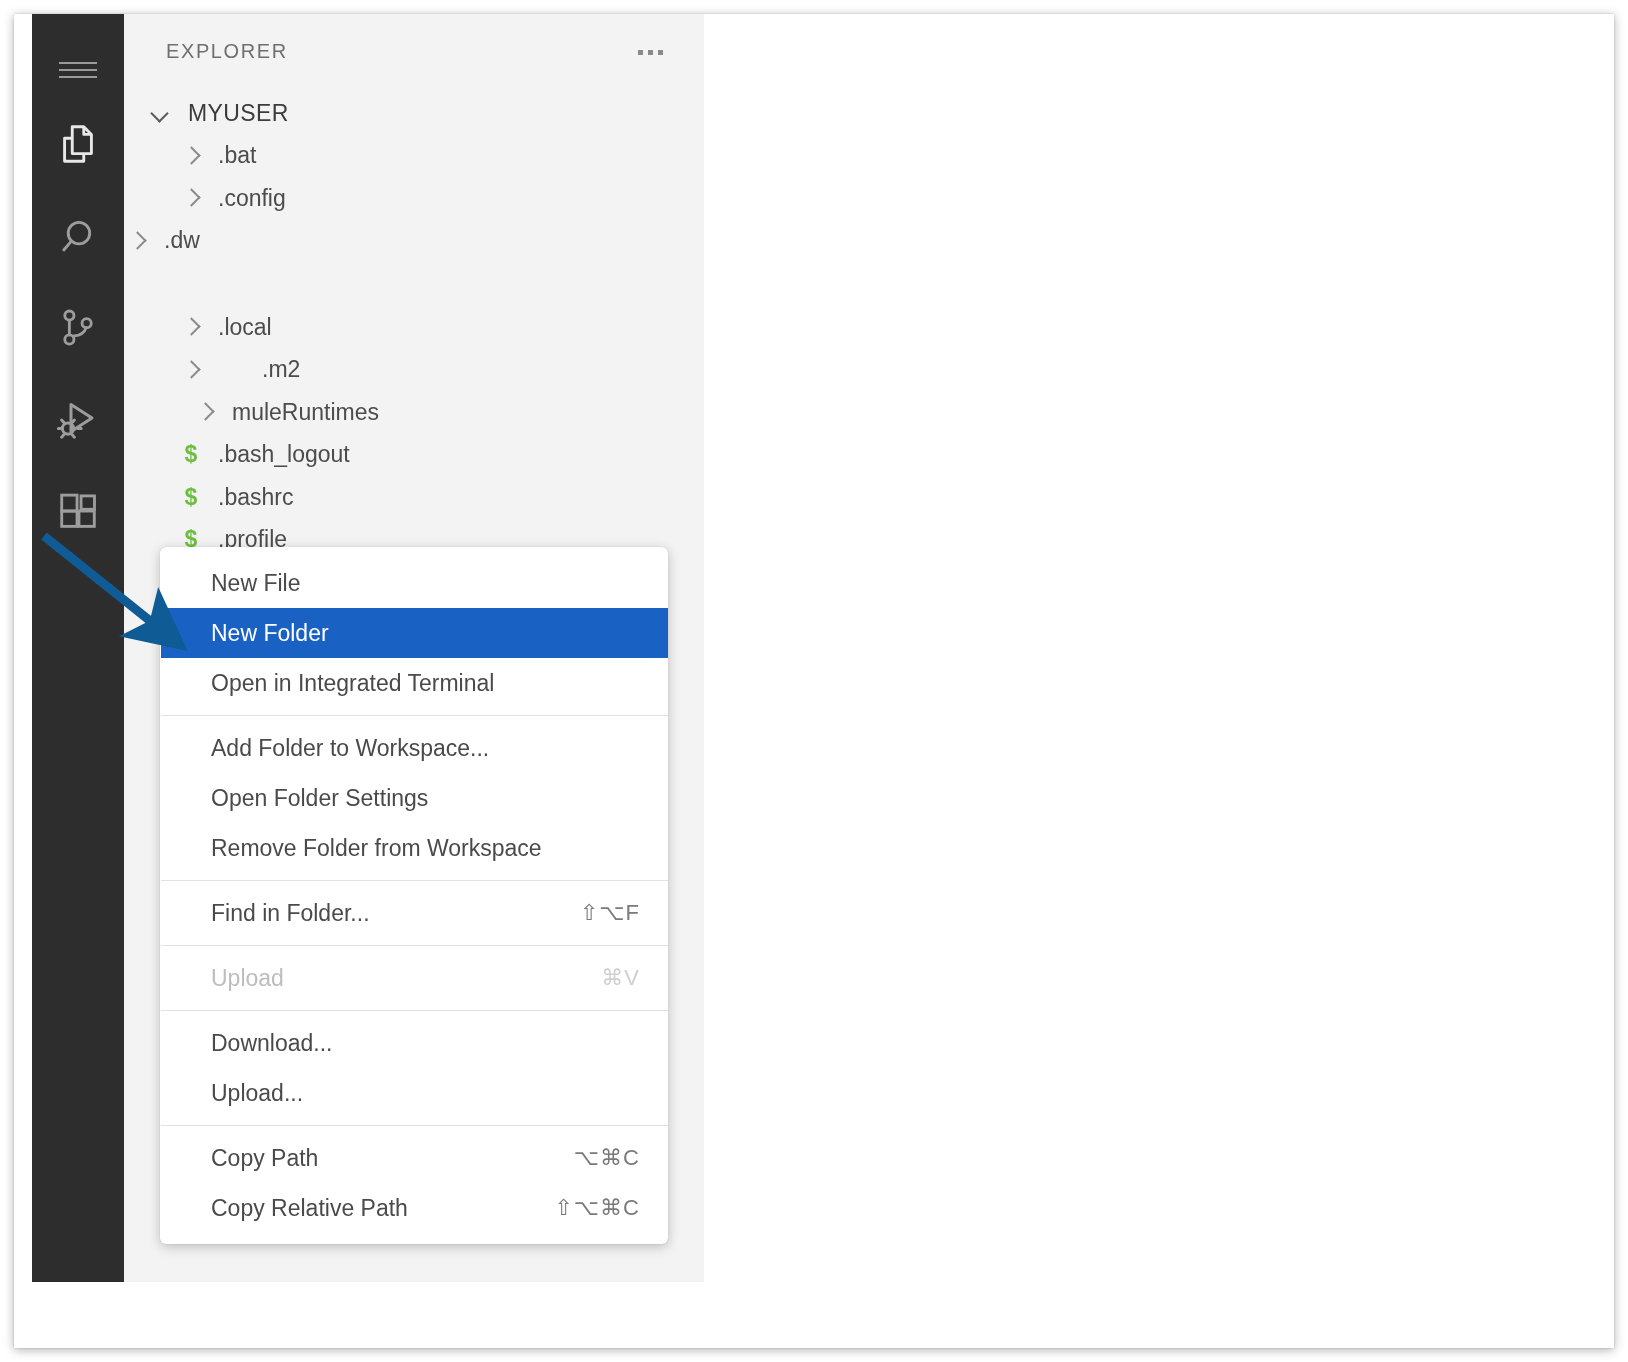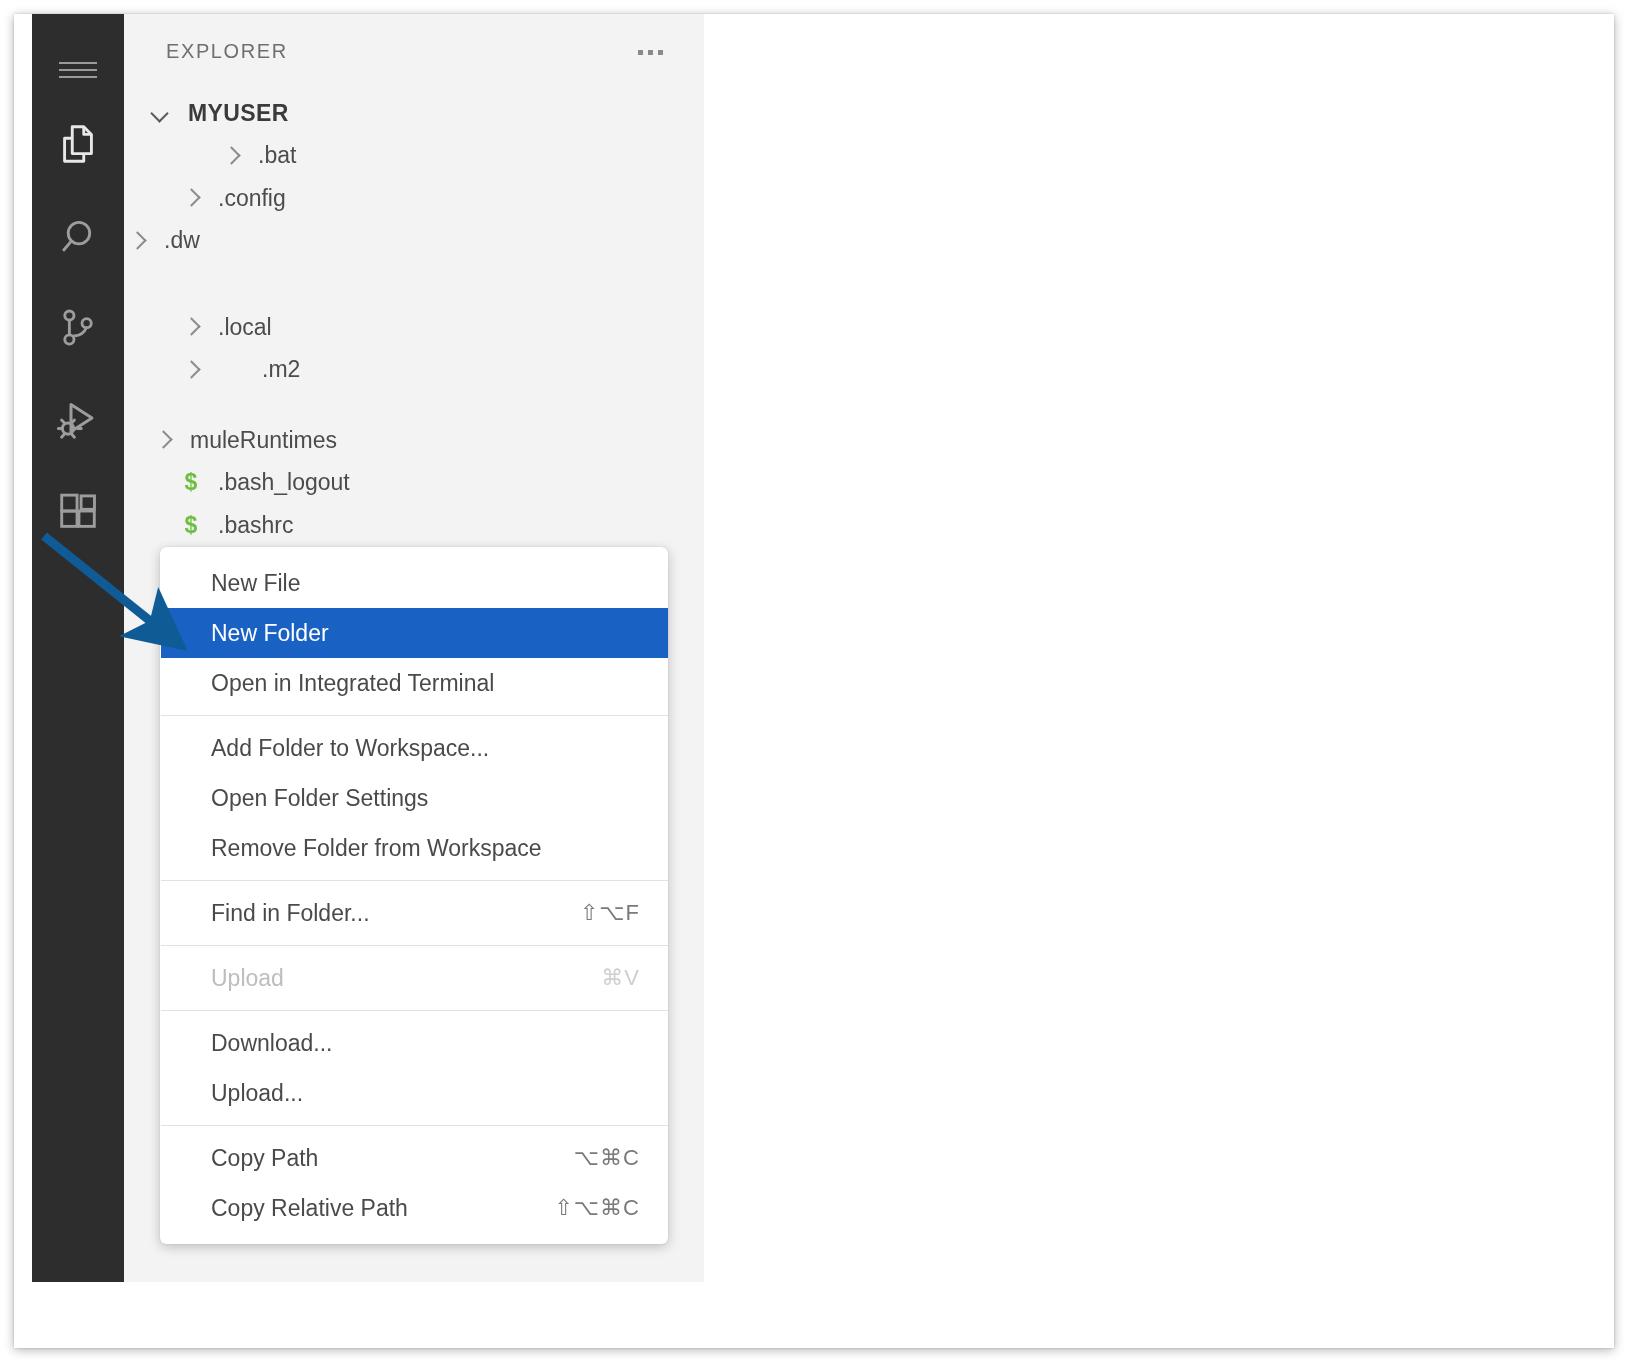--- a/index.html
+++ b/index.html
@@ -54,21 +54,21 @@
     justify-content: center; gap: 5px;
   }
   .sidebar-more i { width: 5px; height: 5px; background: #8a8a8a; display: block; }
 
   
   .tree { position: absolute; left: 0; top: 78px; width: 580px; }
   .tree-row {
     position: relative; height: 42.5px; display: flex; align-items: center;
     font-size: 23px; color: #4c4c4c; white-space: nowrap;
   }
-  .tree-row.root { font-weight: 700; color: #3b3b3b; letter-spacing: .4px; }
+  .tree-row.root { font-weight: 400; color: #3b3b3b; letter-spacing: .4px; }
   .tw-chev { width: 26px; height: 26px; flex: 0 0 26px; position: relative; }
   .tw-chev::before {
     content: ""; position: absolute; left: 7px; top: 6px;
     width: 11px; height: 11px;
     border-right: 2.4px solid #8c8c8c; border-bottom: 2.4px solid #8c8c8c;
     transform: rotate(-45deg);
   }
   .tw-chev.down::before {
     left: 5px; top: 7px;
     transform: rotate(45deg);
@@ -187,41 +187,41 @@
         <i></i>
         <i></i>
         <i></i>
       </div>
 
       <div class="tree" id="tree">
         <div class="tree-row root" style="padding-left:24px">
           <span class="tw-chev down"></span>
           <span class="tree-label">MYUSER</span>
         </div>
-      <div class="tree-row" style="padding-left: 54px; margin-left: 40px;">
+      <div class="tree-row" style="padding-left: 54px;">
             <span class="tw-chev"></span>
             <span class="tree-label">.bat</span>
           </div>
           <div class="tree-row" style="padding-left: 54px;">
             <span class="tw-chev"></span>
             <span class="tree-label">.config</span>
           </div>
           <div class="tree-row" style="">
             <span class="tw-chev"></span>
             <span class="tree-label">.dw</span>
           </div>
           <div class="tree-row" style="padding-left: 54px; margin-top: 44px;">
             <span class="tw-chev"></span>
             <span class="tree-label">.local</span>
           </div>
           <div class="tree-row" style="padding-left: 54px; gap: 44px;">
             <span class="tw-chev"></span>
             <span class="tree-label">.m2</span>
           </div>
-          <div class="tree-row" style="padding-left: 26px; margin-top: 28px;">
+          <div class="tree-row" style="padding-left: 68px;">
             <span class="tw-chev"></span>
             <span class="tree-label">muleRuntimes</span>
           </div>
           <div class="tree-row" style="padding-left: 54px;">
             <span class="tw-dollar">$</span>
             <span class="tree-label">.bash_logout</span>
           </div>
           <div class="tree-row" style="padding-left: 54px;">
             <span class="tw-dollar">$</span>
             <span class="tree-label">.bashrc</span>

